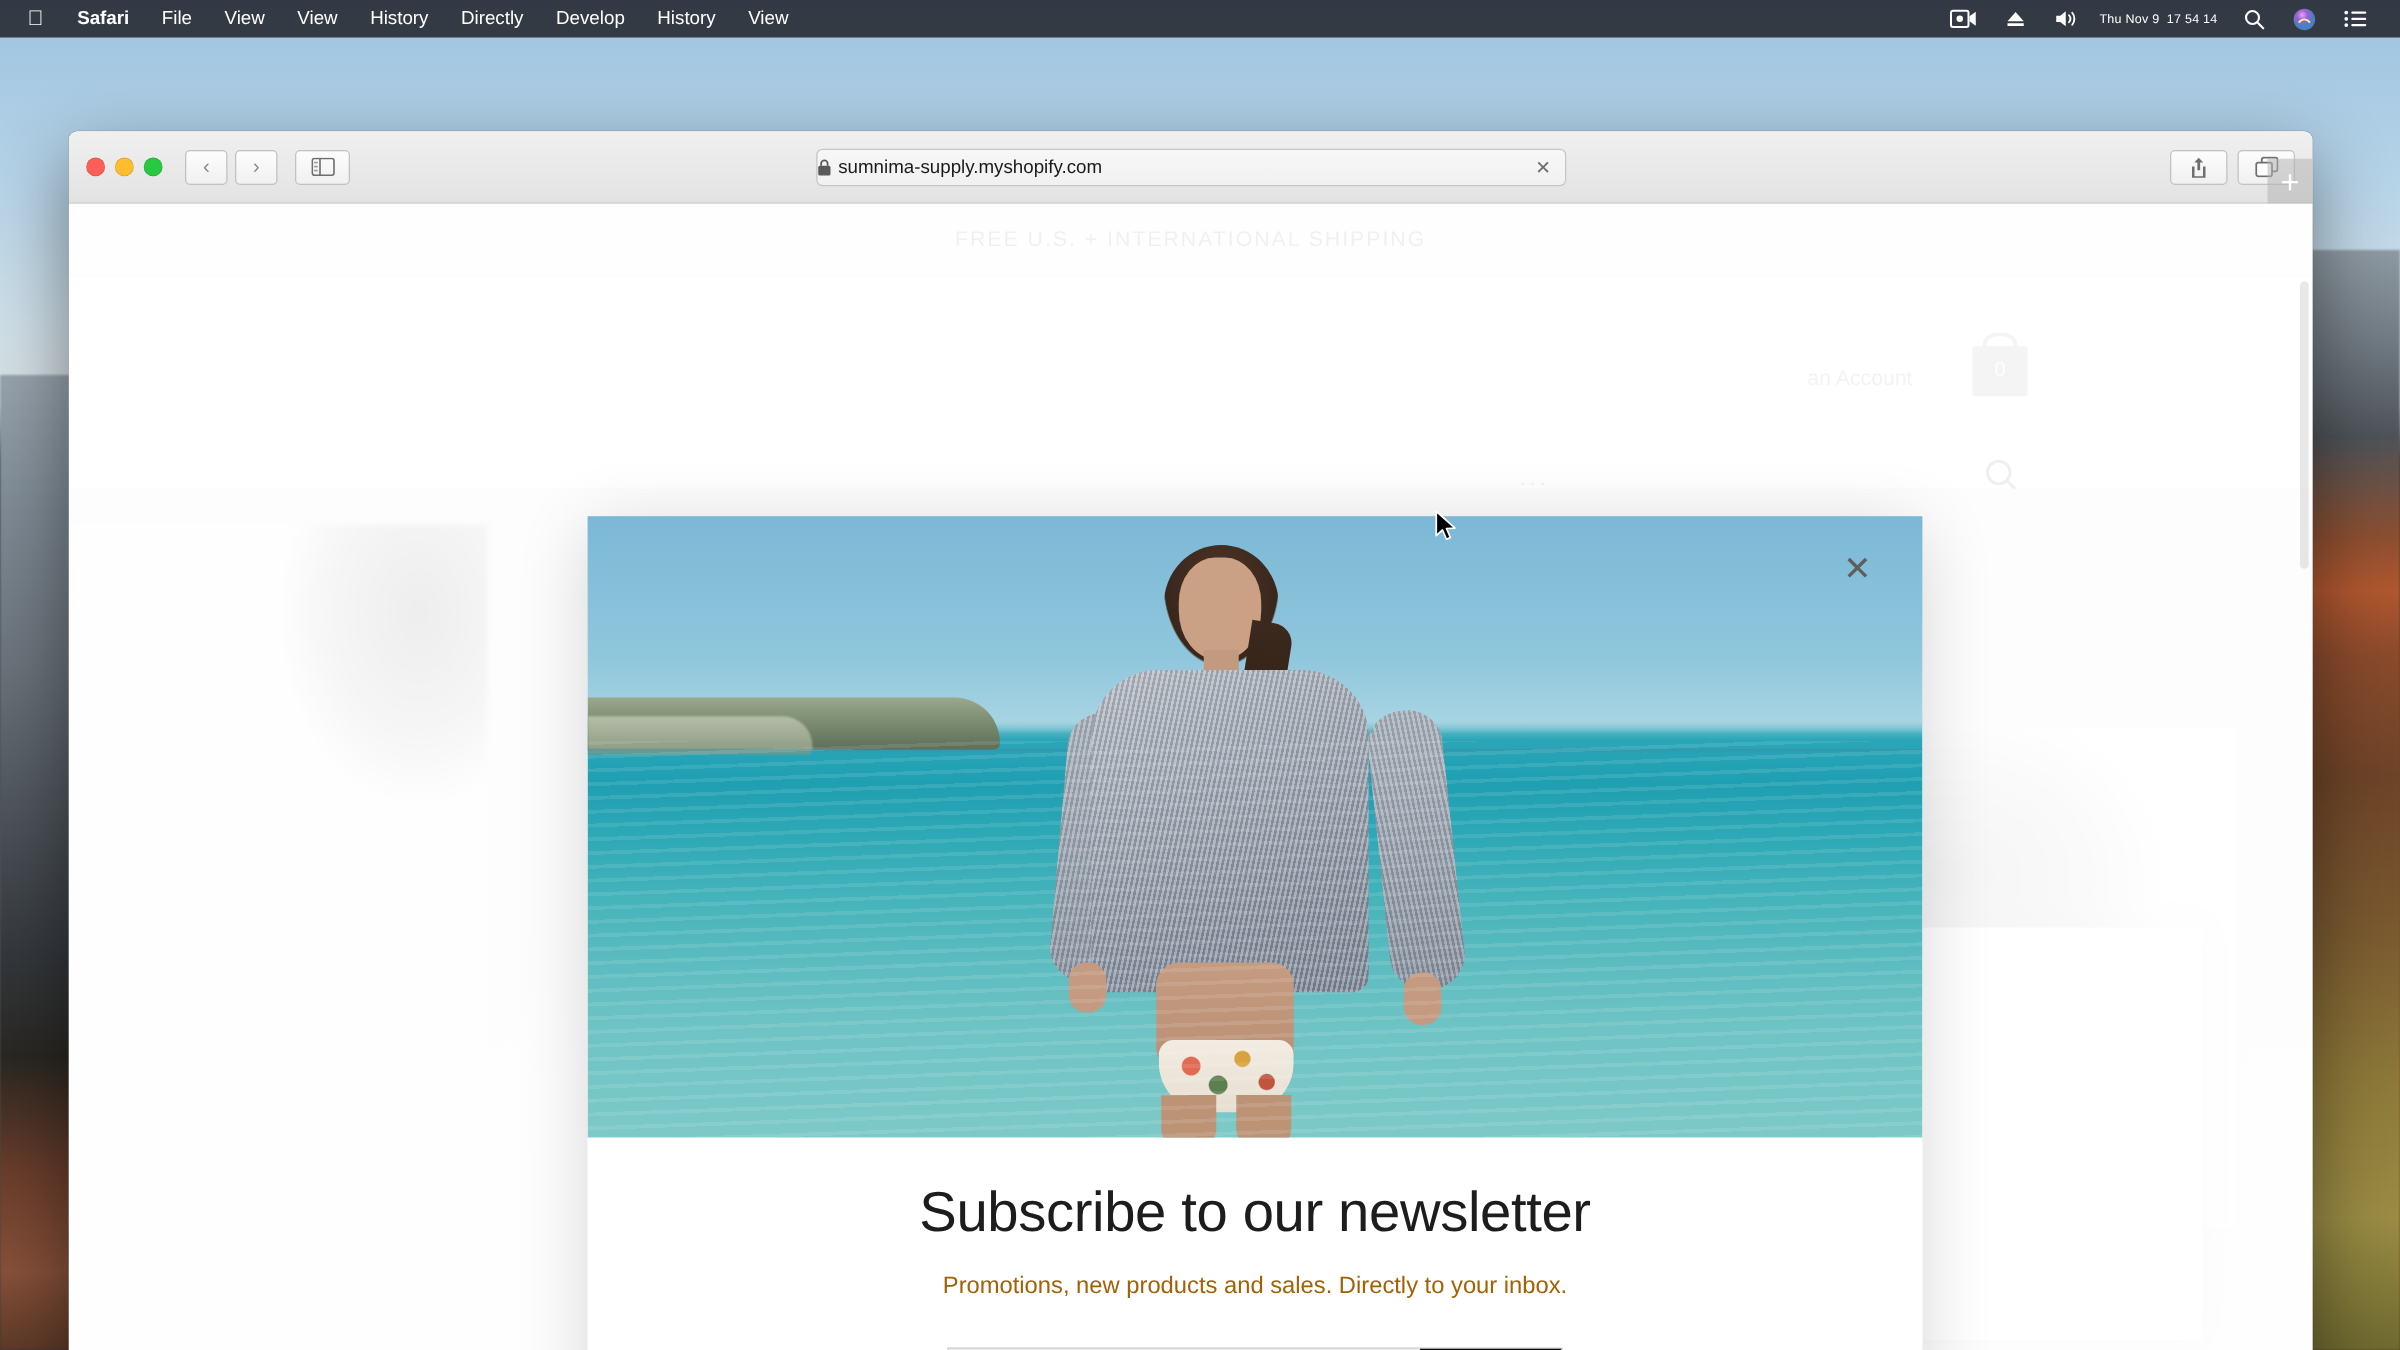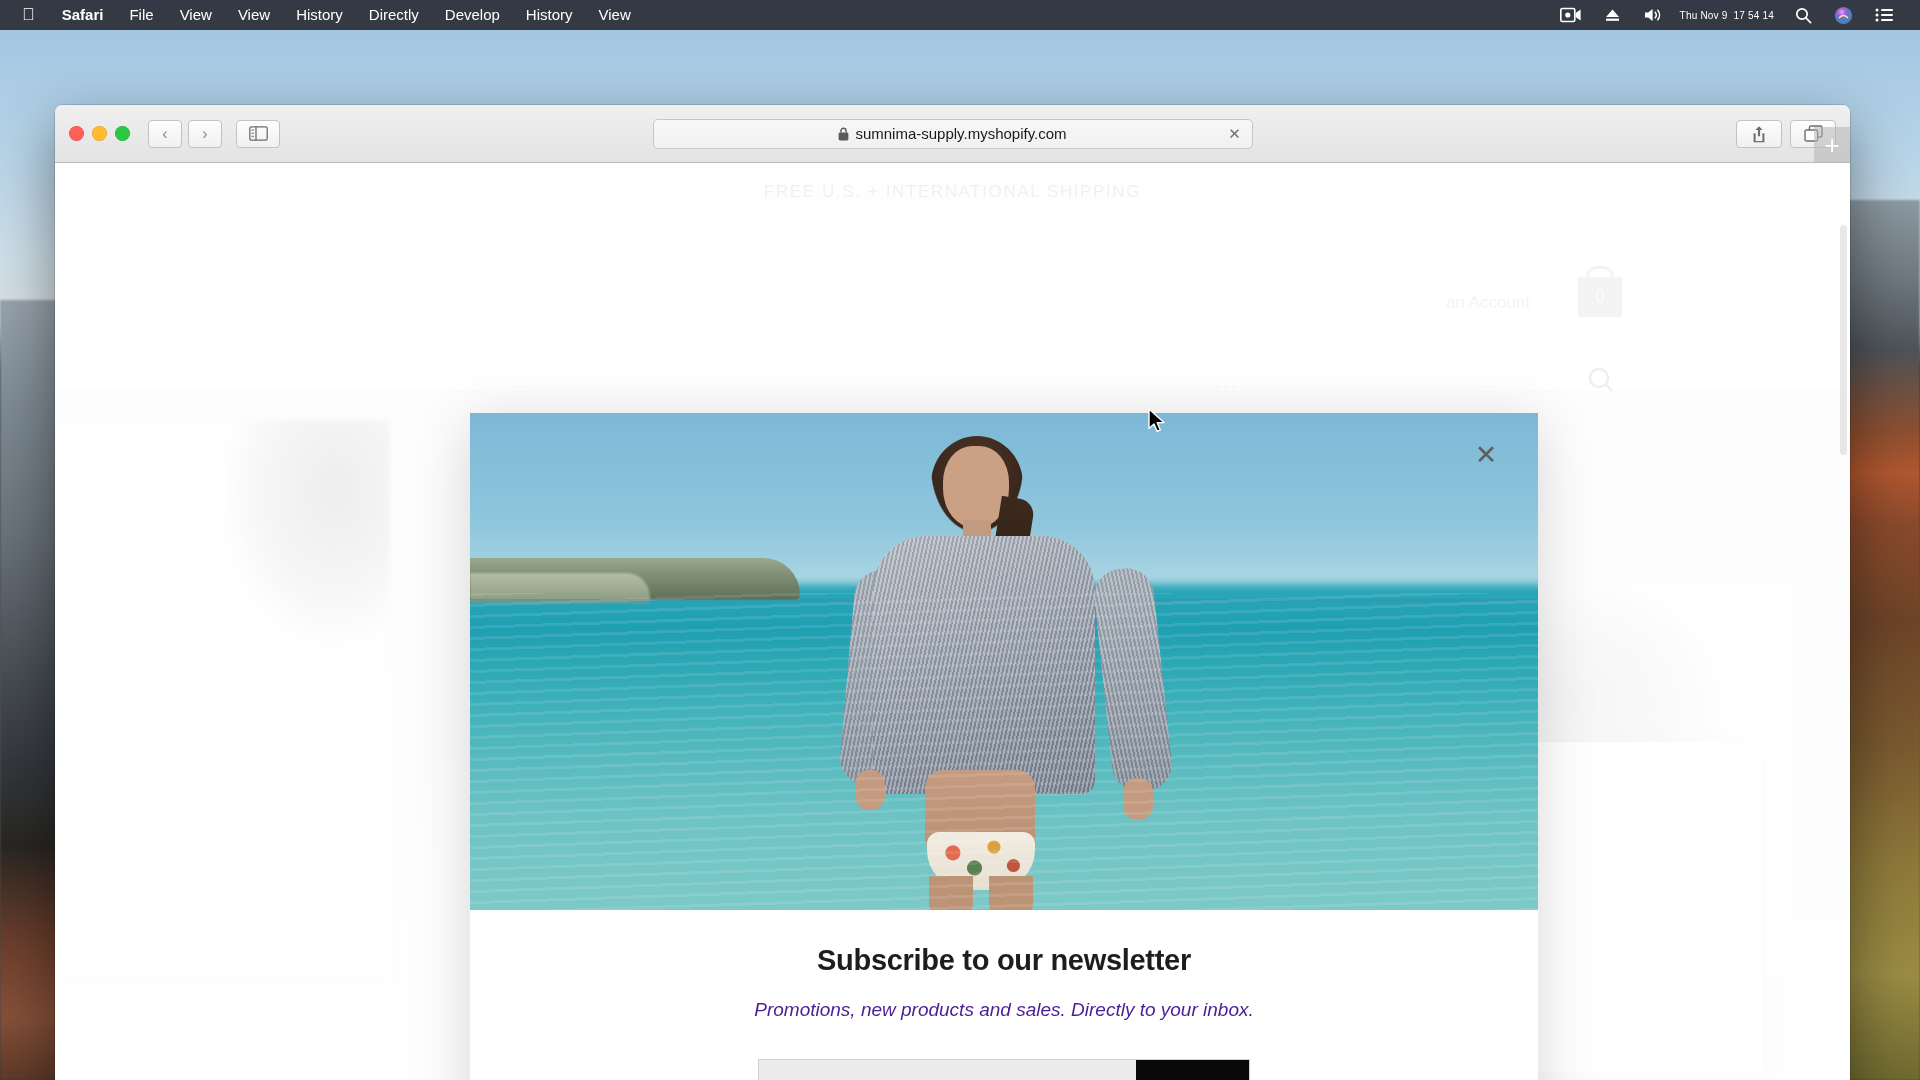--- a/index.html
+++ b/index.html
@@ -84,21 +84,21 @@
     border: 1px solid #c2c2c2; border-radius: 4px;
     display: flex; align-items: center; justify-content: center;
   }
   .navgroup { display: flex; gap: 6px; margin-right: 14px; }
   .chev { color: #8a8a8a; font-size: 16px; line-height: 1; }
   #url-bar {
     position: absolute; left: 50%; transform: translateX(-50%);
     width: 600px; height: 30px;
     background: linear-gradient(180deg,#f7f7f7,#f1f1f1);
     border: 1px solid #c6c6c6; border-radius: 5px;
-    display: flex; align-items: center; justify-content: center;
+    display: flex; align-items: center; 
     font-size: 15px; color: #1a1a1a;
   }
   #url-text { display: flex; align-items: center; gap: 6px; }
   #url-stop {
     position: absolute; right: 8px; width: 18px; height: 18px;
     display: flex; align-items: center; justify-content: center;
     color: #6e6e6e; font-size: 15px;
   }
   .tb-right { margin-left: auto; display: flex; gap: 8px; align-items: center; }
   #newtab-btn {
@@ -262,22 +262,22 @@
   #m-legL { position: absolute; left: 90px; top: 436px; width: 44px; height: 40px; background:#bd9376; border-radius: 0 0 12px 12px; }
   #m-legR { position: absolute; left: 150px; top: 436px; width: 44px; height: 40px; background:#bd9376; border-radius: 0 0 12px 12px; }
 
   #modal-close {
     position: absolute; right: 36px; top: 26px; width: 32px; height: 32px;
     display: flex; align-items: center; justify-content: center;
     color: #5e5e5e; font-size: 27px; font-weight: 300; line-height: 1;
     z-index: 6;
   }
   #modal-body { padding: 34px 40px 40px; text-align: center; }
-  #modal-title { font-size: 29px; font-weight: 700; color: #1d1d1d; letter-spacing: -0.3px; }
-  #modal-sub { margin-top: 22px; font-size: 19px; color: #4c1d95; font-style: italic; }
+  #modal-title { font-size: 45px; font-weight: 400; color: #1d1d1d; letter-spacing: -0.3px; }
+  #modal-sub { margin-top: 22px; font-size: 19px; color: #a16207; }
   #signup-form {
     margin: 38px auto 0; width: 492px; height: 56px; display: flex;
     border: 1px solid #cfcfcf; background: #ececec;
   }
   #email-input {
     flex: 1; border: none; outline: none; background: transparent;
     padding: 0 18px; font-size: 19px; color: #333;
     font-family: "Liberation Sans", sans-serif;
   }
   #email-input::placeholder { color: #9b9b9b; }

